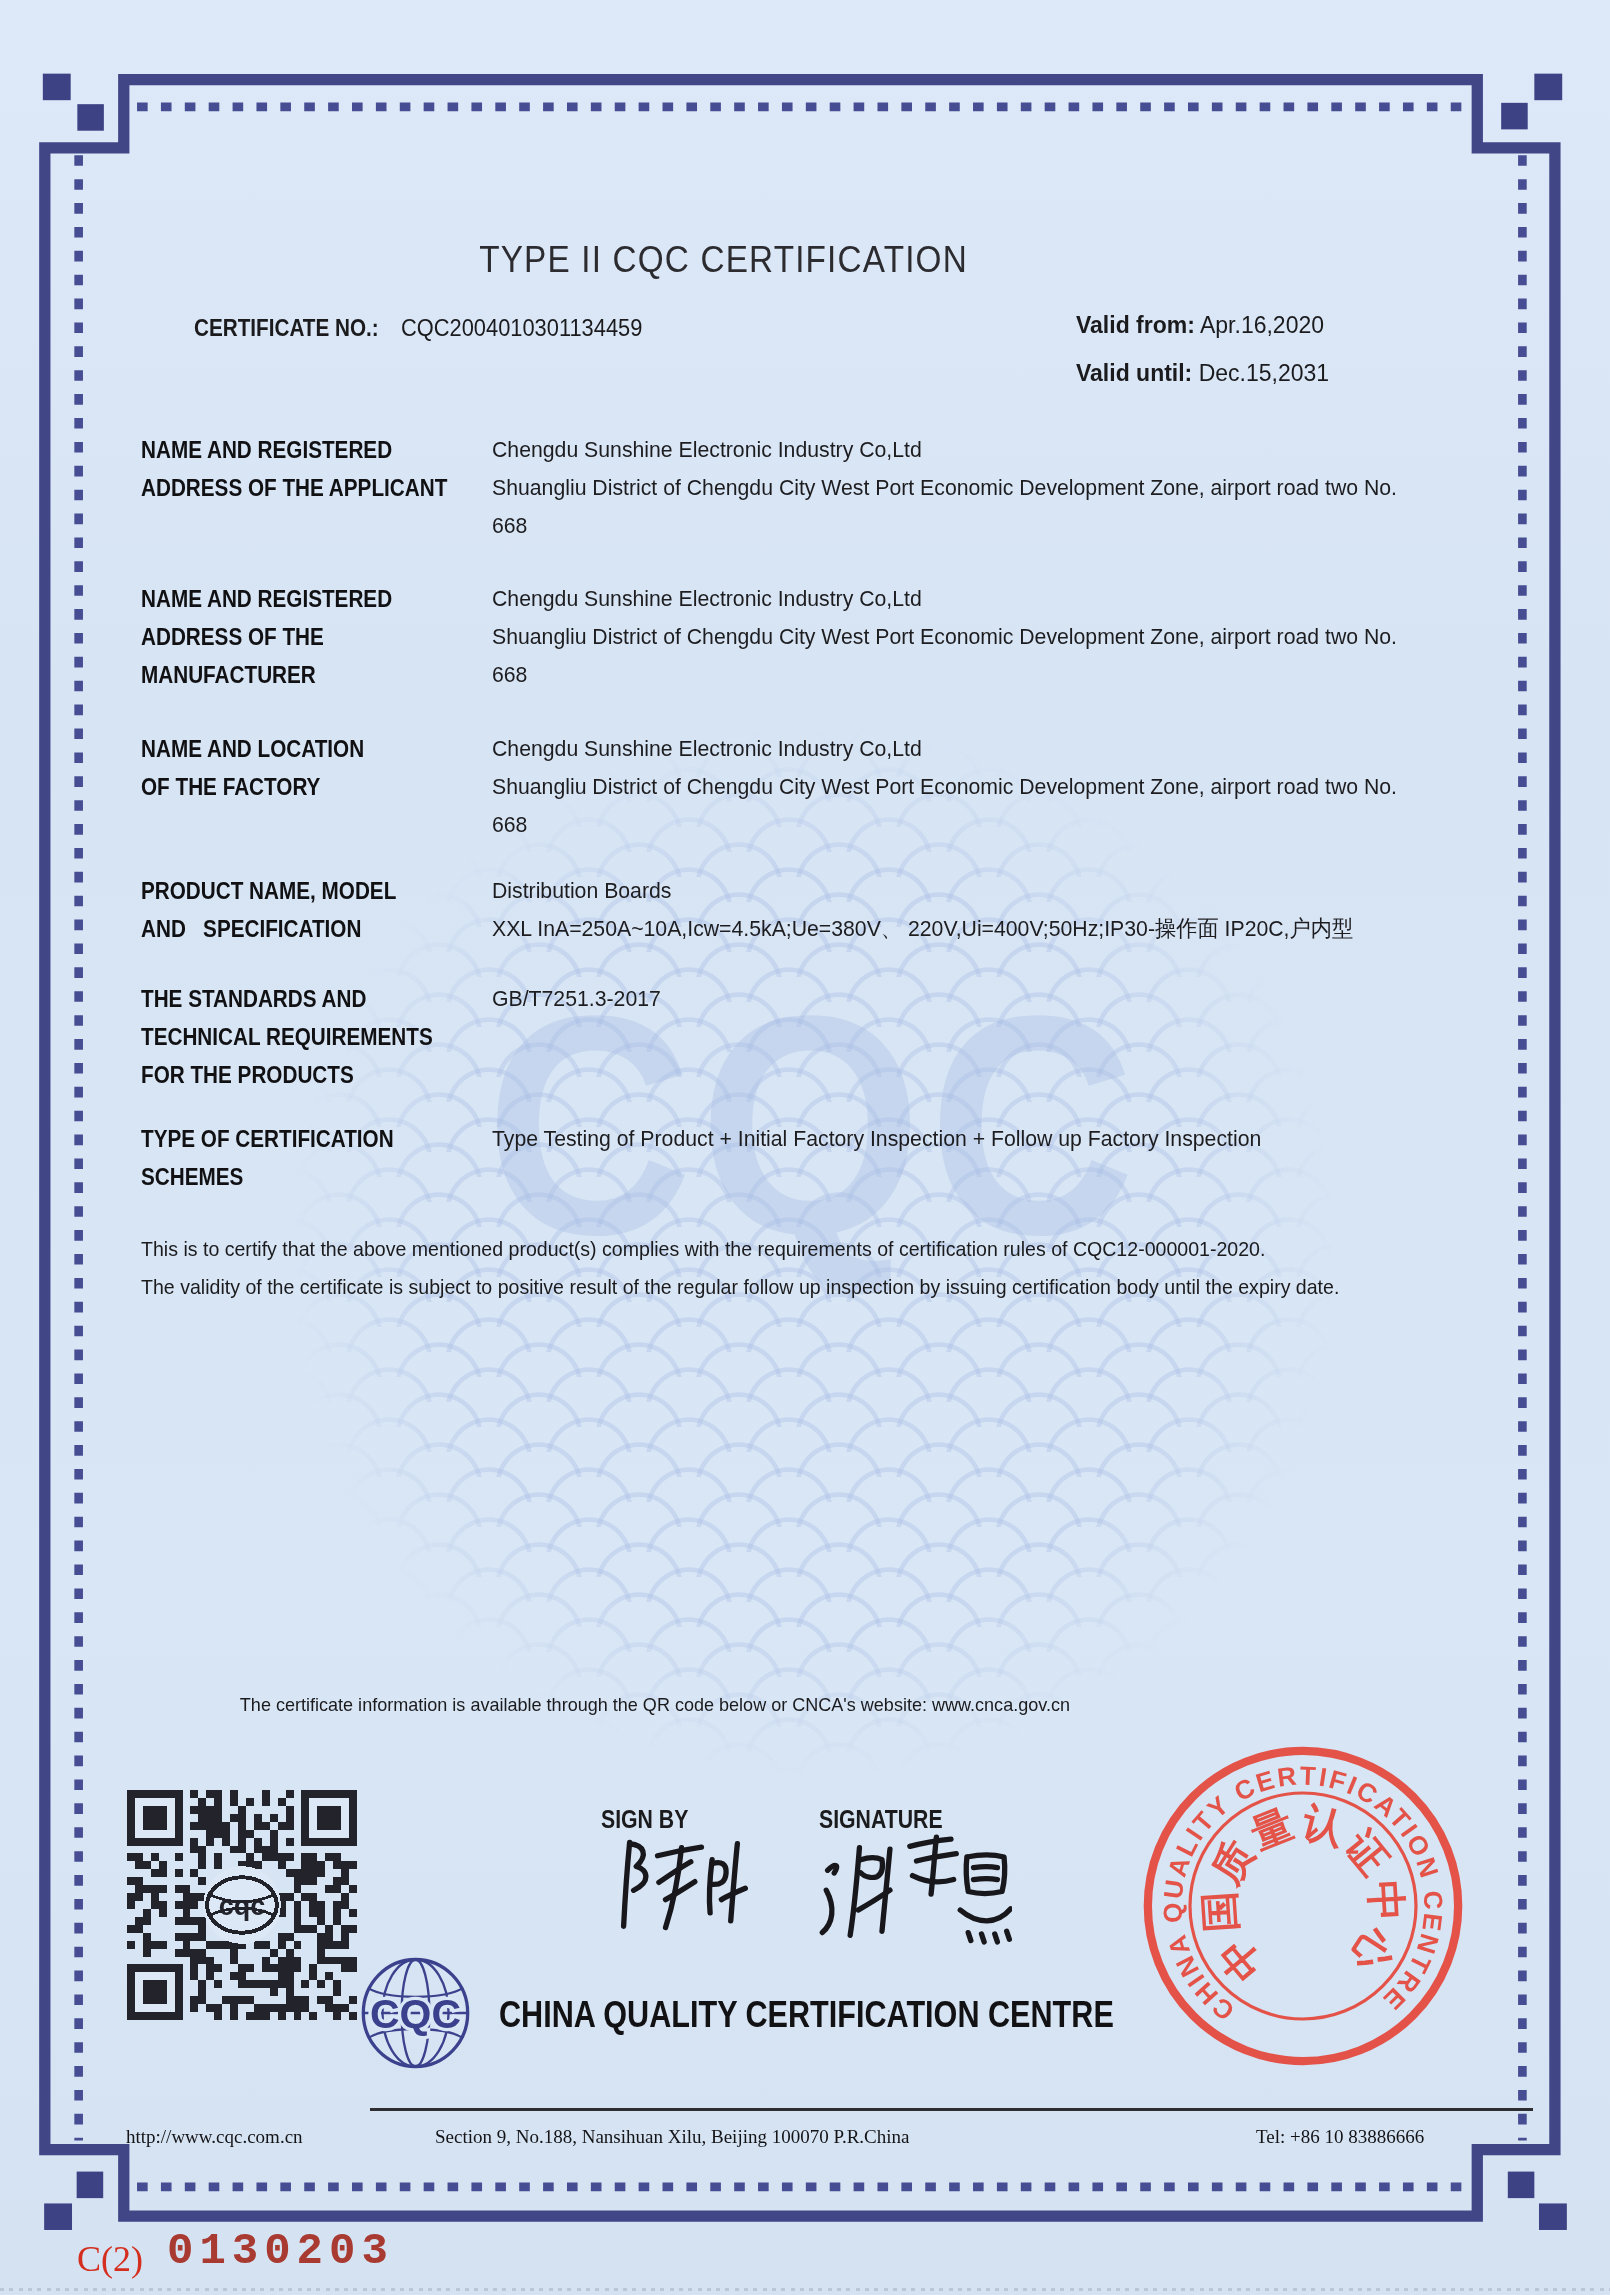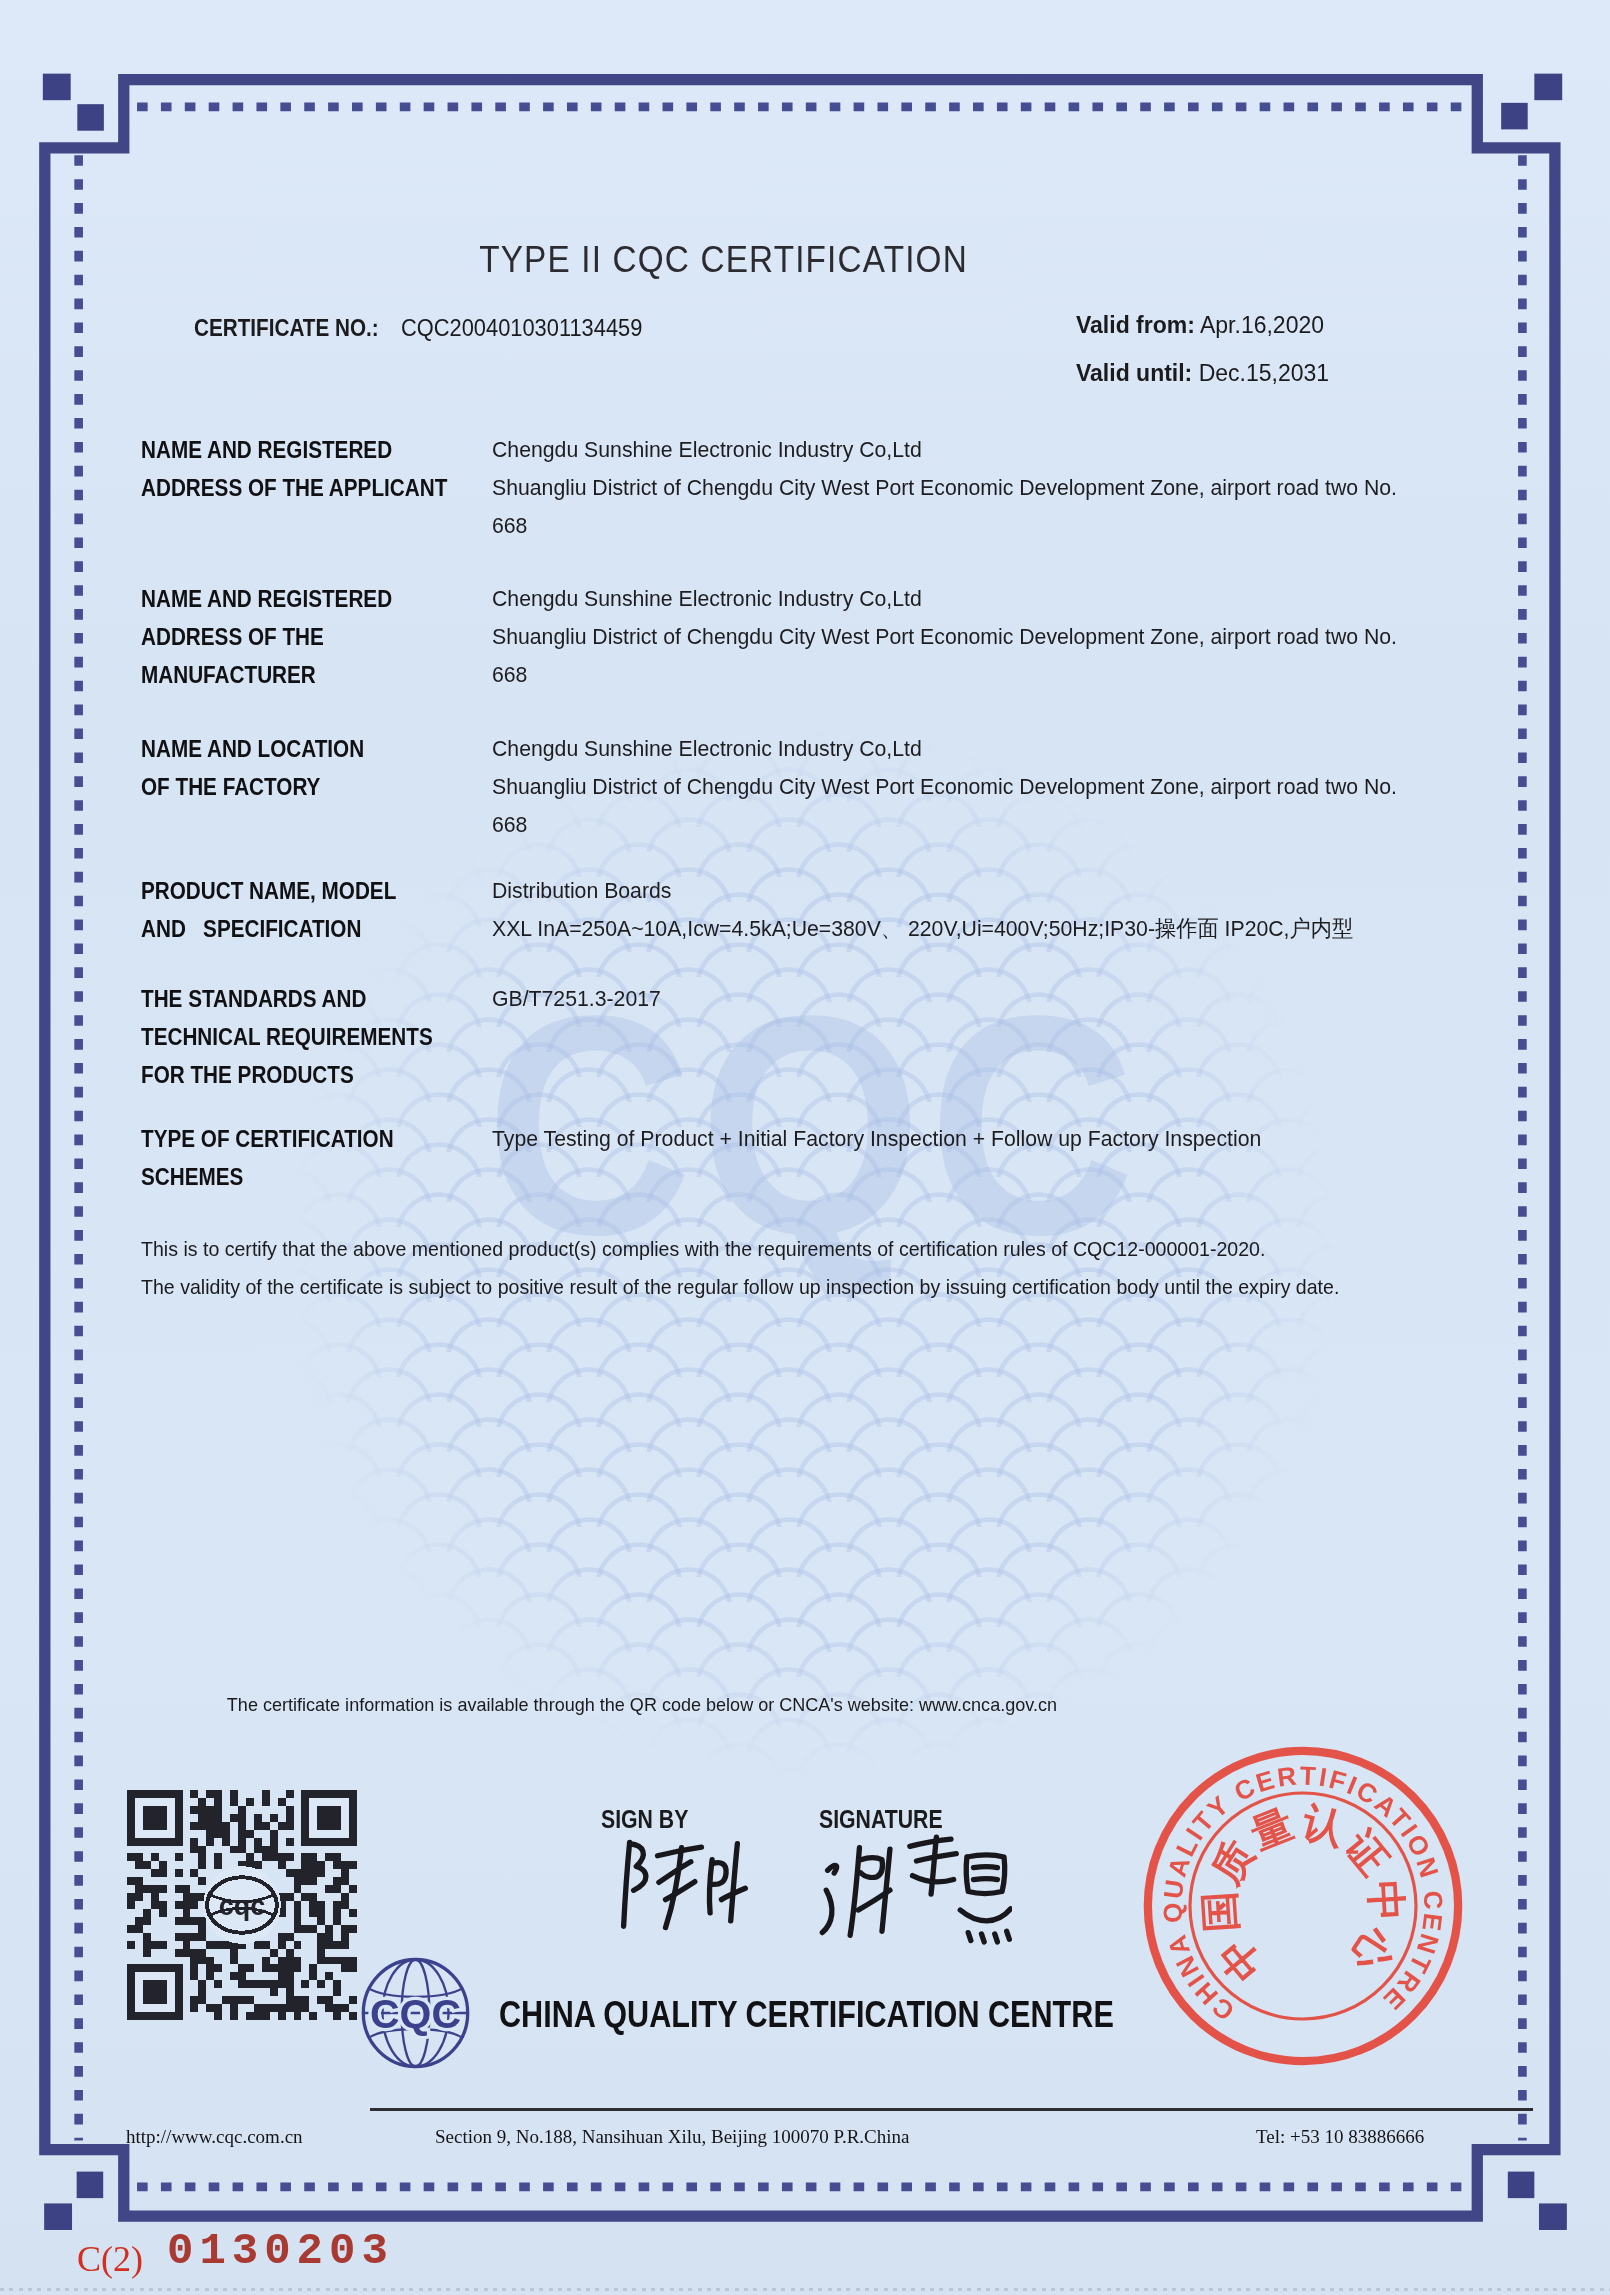--- a/index.html
+++ b/index.html
@@ -43,21 +43,21 @@
   .valid-line b { font-weight:bold; }
 
   .f-label { width:372px; font-size:23px; font-weight:bold; line-height:38px;
     transform:scaleX(.9); transform-origin:0 0; color:#111114; }
   .f-value { width:1088px; font-size:22.6px; line-height:38px;
     transform:scaleX(.94); transform-origin:0 0; color:#1d1d20; }
 
   .statement { left:141px; width:1367px; font-size:20.6px; line-height:26.5px;
     transform:scaleX(.95); transform-origin:0 0; }
 
-  .qr-info { left:4px; top:1694px; width:1275px; text-align:center; }
+  .qr-info { left:17px; top:1694px; width:1275px; text-align:center; }
   .qr-info span { display:inline-block; font-size:18.6px; transform:scaleX(.97); }
 
   .qr-box { left:127px; top:1790px; width:230px; height:230px; }
   .qr-box svg { width:100%; height:100%; }
 
   .sign-label { font-size:25px; font-weight:bold; transform:scaleX(.85); transform-origin:0 0; }
   .signature-ink path, .signature-ink line { stroke:#17171c; stroke-width:8; fill:none;
     stroke-linecap:round; stroke-linejoin:round; }
 
   .issuer-name { left:499px; top:1994px; font-size:36px; font-weight:800;
@@ -553,20 +553,20 @@
       <textPath href="#ringPath" startOffset="110" textLength="950" lengthAdjust="spacing">CHINA QUALITY CERTIFICATION CENTRE</textPath>
     </text>
     <text font-size="64" font-weight="bold" fill="#e5483c">
       <textPath href="#innerPath" startOffset="62" textLength="540" lengthAdjust="spacing">中国质量认证中心</textPath>
     </text>
   </svg>
 
   <div class="abs footer-rule"></div>
   <div class="abs footer-text fw">http://www.cqc.com.cn</div>
   <div class="abs footer-text fa">Section 9, No.188, Nansihuan Xilu, Beijing 100070 P.R.China</div>
-  <div class="abs footer-text ft">Tel: +53 10 83886666</div>
+  <div class="abs footer-text ft">Tel: +86 10 83886666</div>
 
   <div class="abs code-prefix">C(2)</div>
   <div class="abs code-number">0130203</div>
 
   <div class="abs scan-dots"></div>
 </div>
 
 
 </body></html>

